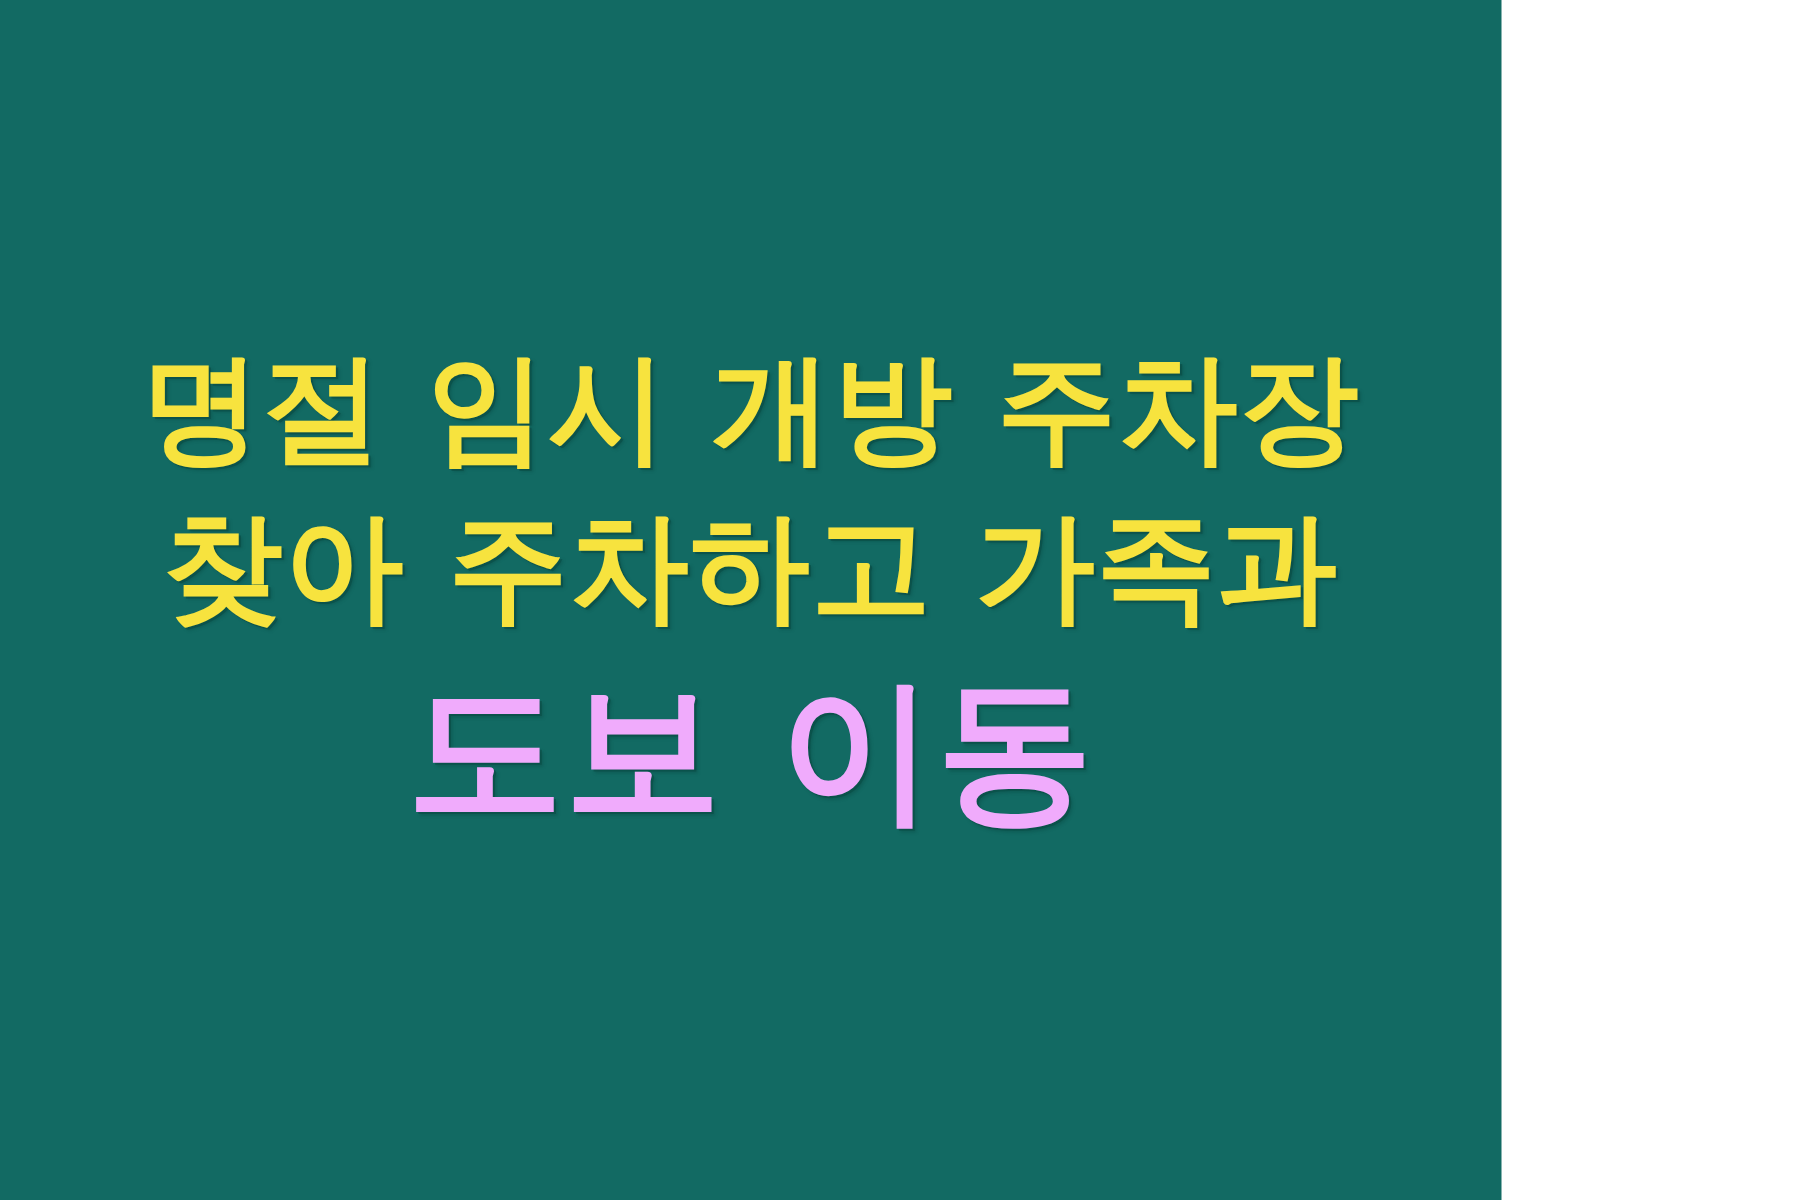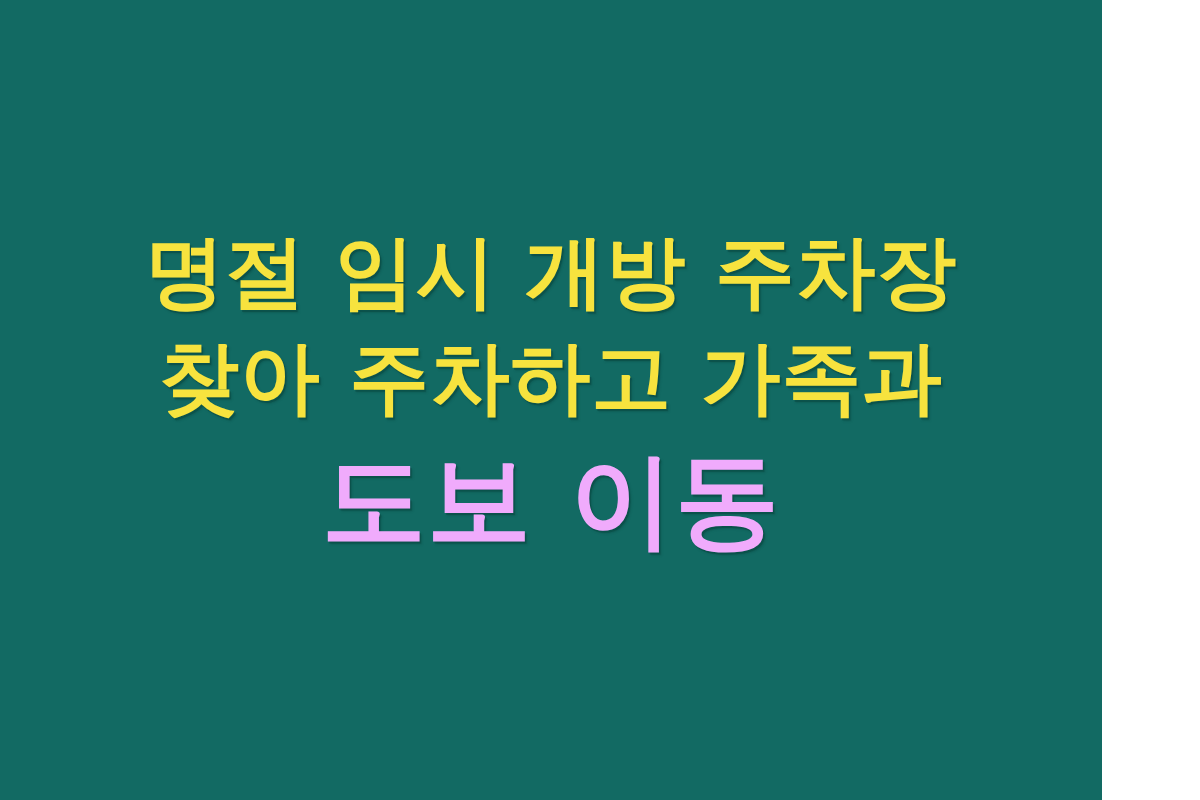--- a/index.html
+++ b/index.html
@@ -10,21 +10,21 @@
 
   body {
     width: 1200px;
     height: 800px;
     overflow: hidden;
     font-family: "DejaVu Sans", "Liberation Sans", sans-serif;
   }
 
   #banner {
     position: relative;
-    width: 1102px;
+    width: 1001px;
     height: 800px;
     box-sizing: border-box;
     display: flex;
     flex-direction: column;
     align-items: center;
     justify-content: center;
     background: #126A63;
   }
 
   #headline {

